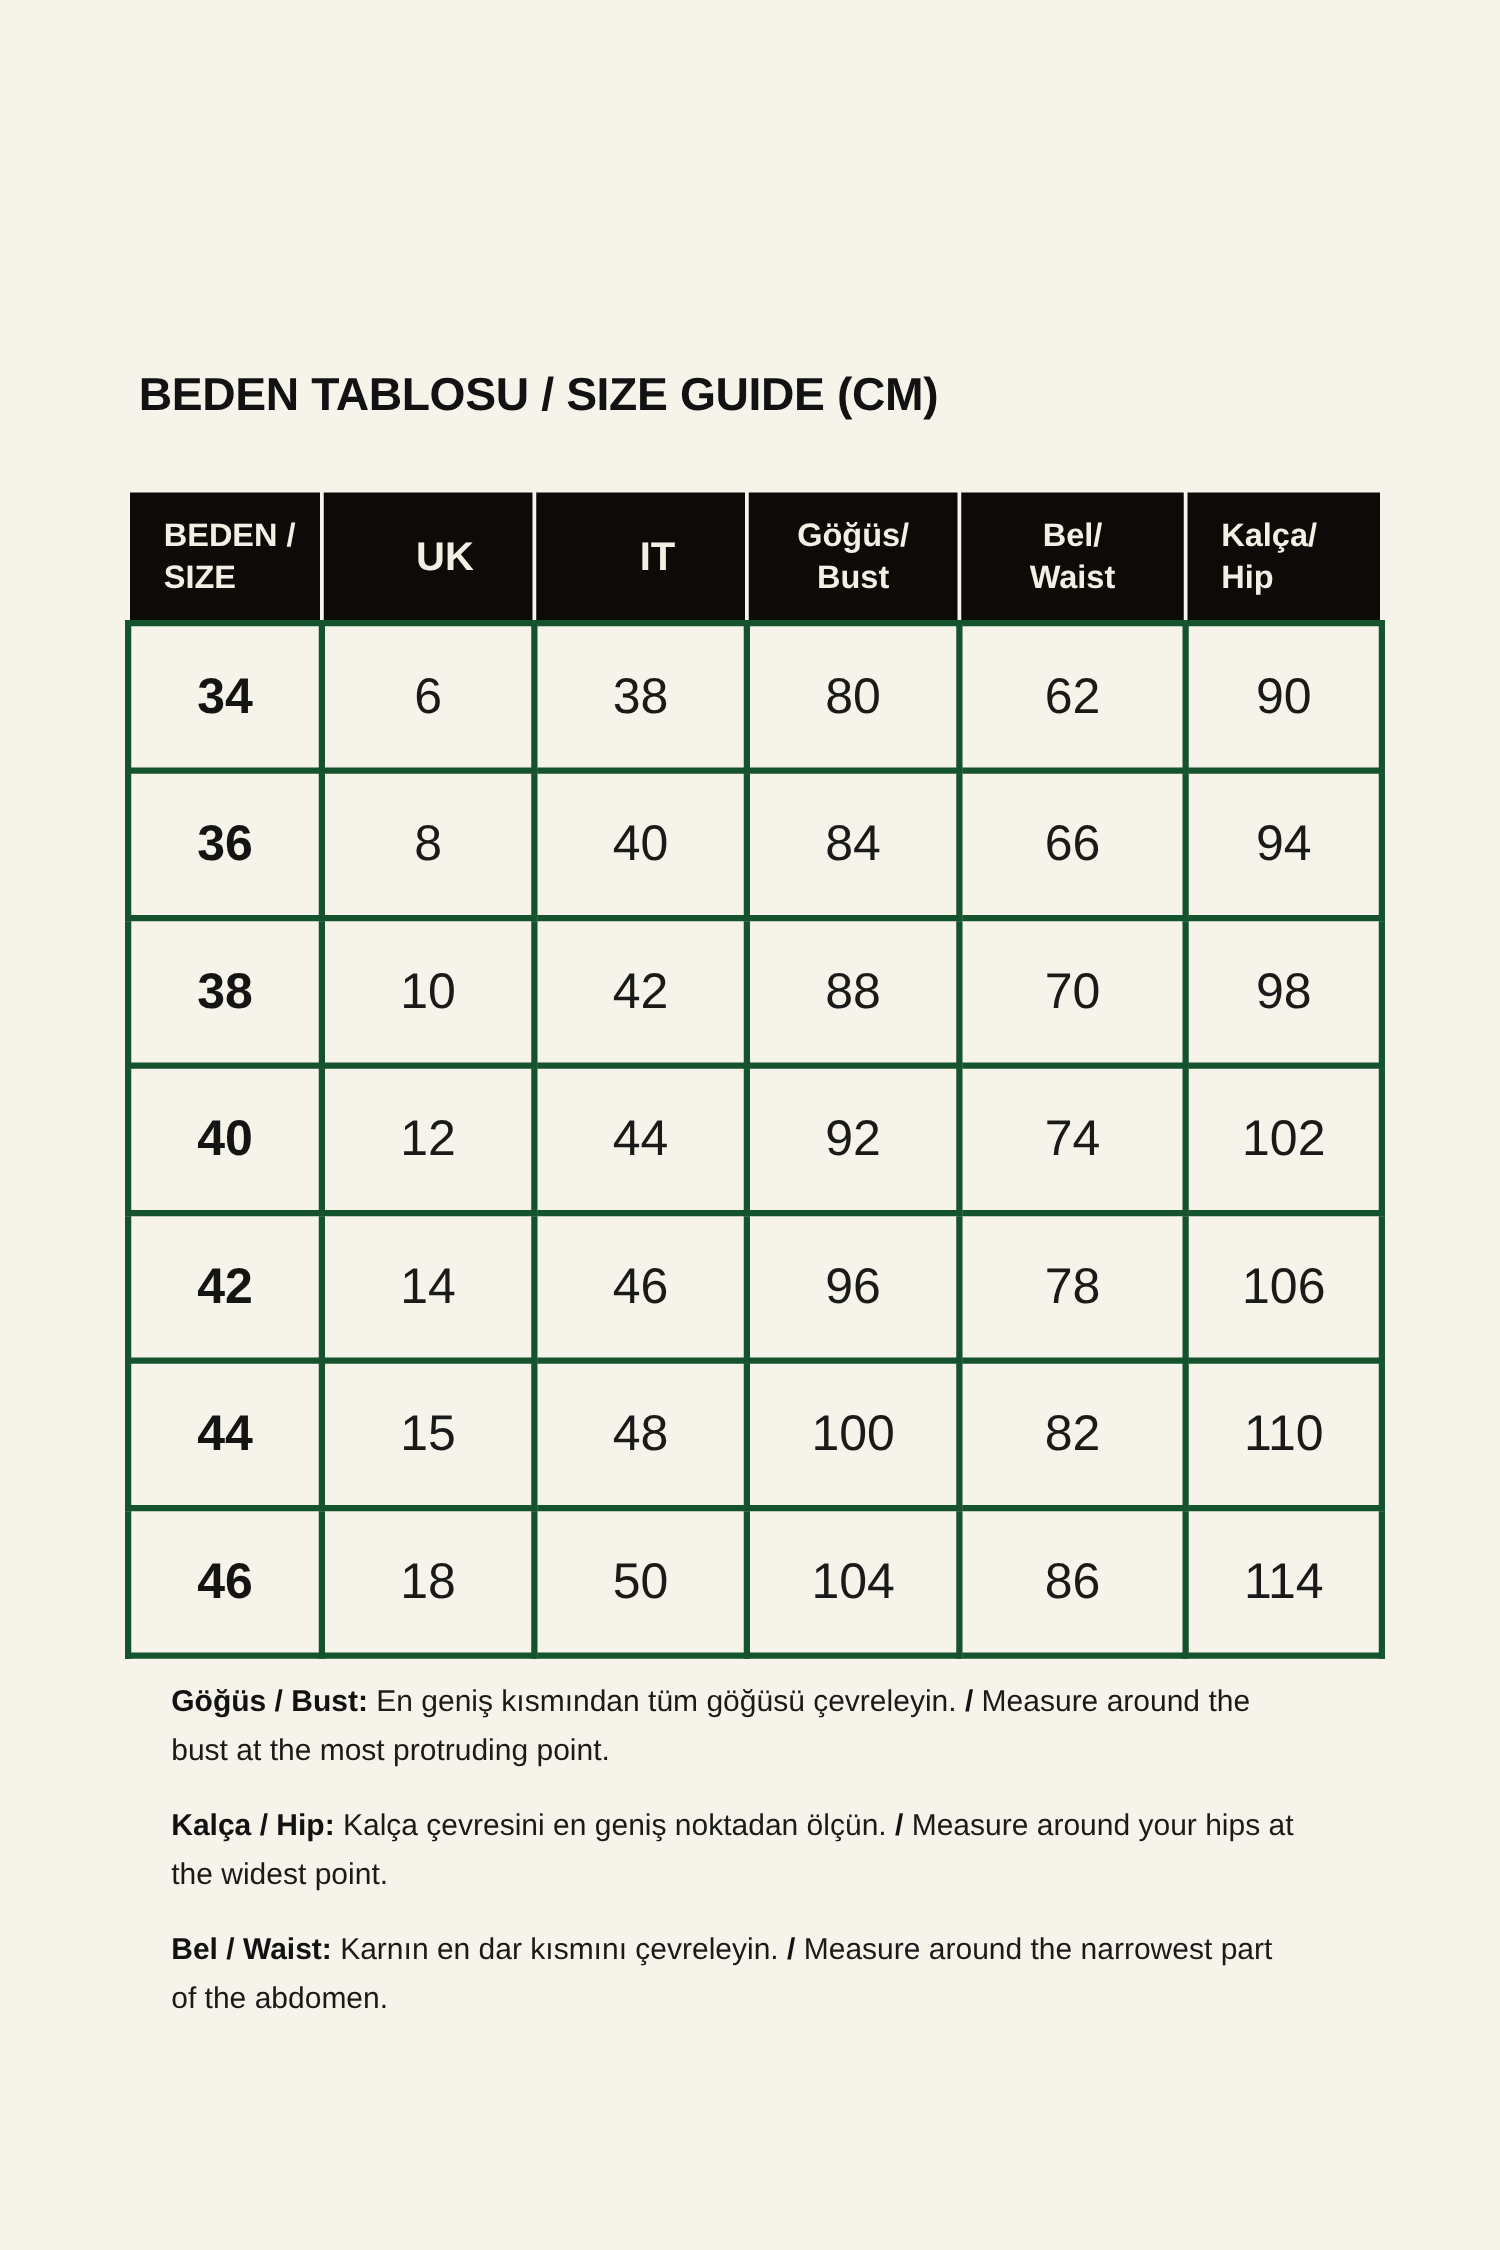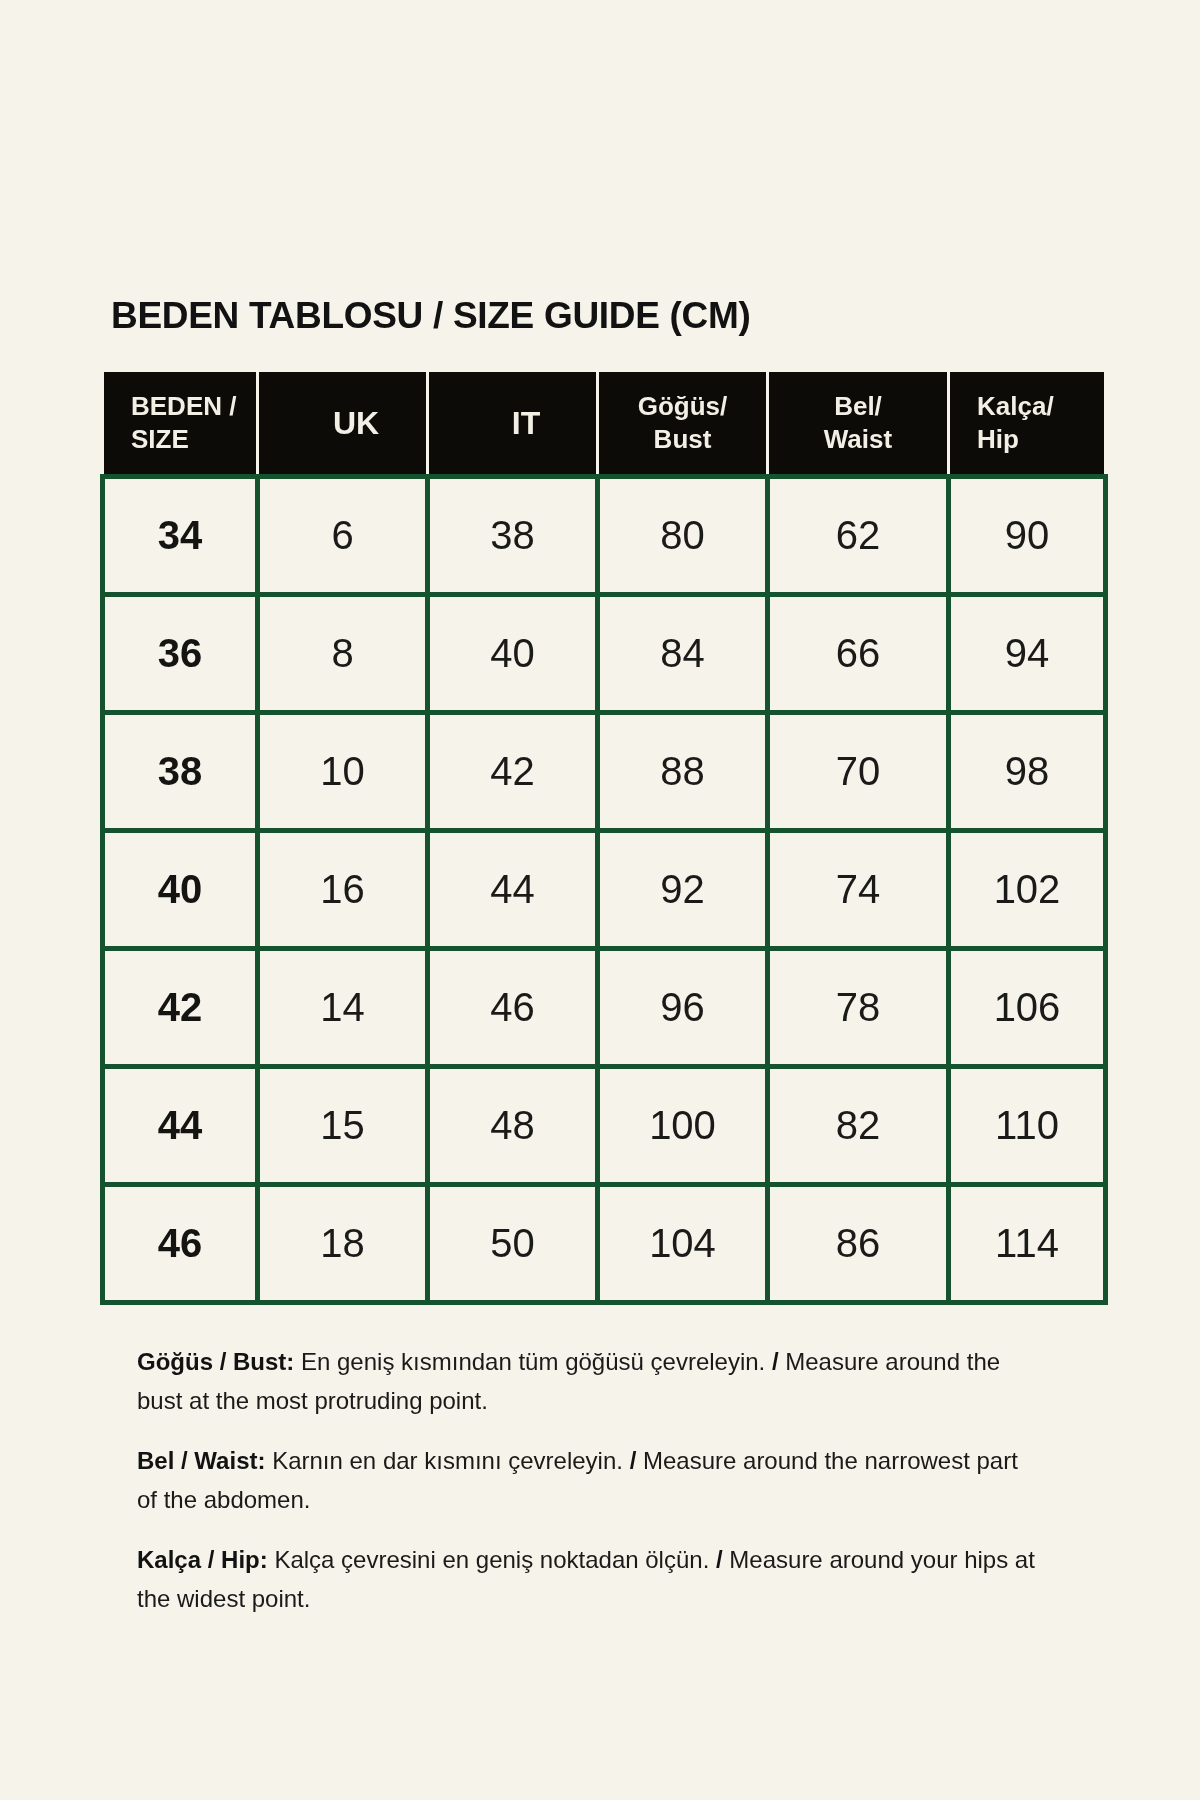--- a/index.html
+++ b/index.html
@@ -22,21 +22,21 @@
     margin: 14px;
     font-size: 37px;
     font-weight: 700;
     letter-spacing: -0.3px;
     color: #121212;
     white-space: nowrap;
   }
   table.size-table {
     position: absolute;
     left: 100px;
-    top: 369px;
+    top: 391px;
     width: 1003px;
     border-collapse: collapse;
     table-layout: fixed;
   }
   th {
     background: #0C0B08;
     color: #F2EFE5;
     border: 3px solid #F6F3EB;      
     border-bottom: 3px solid #0C0B08;
     height: 106px;
@@ -136,21 +136,21 @@
     <tr>
       <td class="size-col">38</td>
       <td>10</td>
       <td>42</td>
       <td>88</td>
       <td>70</td>
       <td>98</td>
     </tr>
     <tr>
       <td class="size-col">40</td>
-      <td>16</td>
+      <td>12</td>
       <td>44</td>
       <td>92</td>
       <td>74</td>
       <td>102</td>
     </tr>
     <tr>
       <td class="size-col">42</td>
       <td>14</td>
       <td>46</td>
       <td>96</td>
@@ -177,24 +177,24 @@
 </table>
 
 <div class="notes">
   <p class="note">
     <strong>Göğüs / Bust:</strong>
     <span>En geniş kısmından tüm göğüsü çevreleyin.</span>
     <strong>/</strong>
     <span>Measure around the bust at the most protruding point.</span>
   </p>
   <p class="note">
+    <strong>Kalça / Hip:</strong>
+    <span>Kalça çevresini en geniş noktadan ölçün.</span>
+    <strong>/</strong>
+    <span>Measure around your hips at the widest point.</span>
+  </p>
+  <p class="note">
     <strong>Bel / Waist:</strong>
     <span>Karnın en dar kısmını çevreleyin.</span>
     <strong>/</strong>
     <span>Measure around the narrowest part of the abdomen.</span>
   </p>
-  <p class="note">
-    <strong>Kalça / Hip:</strong>
-    <span>Kalça çevresini en geniş noktadan ölçün.</span>
-    <strong>/</strong>
-    <span>Measure around your hips at the widest point.</span>
-  </p>
 </div>
 
 </body></html>

